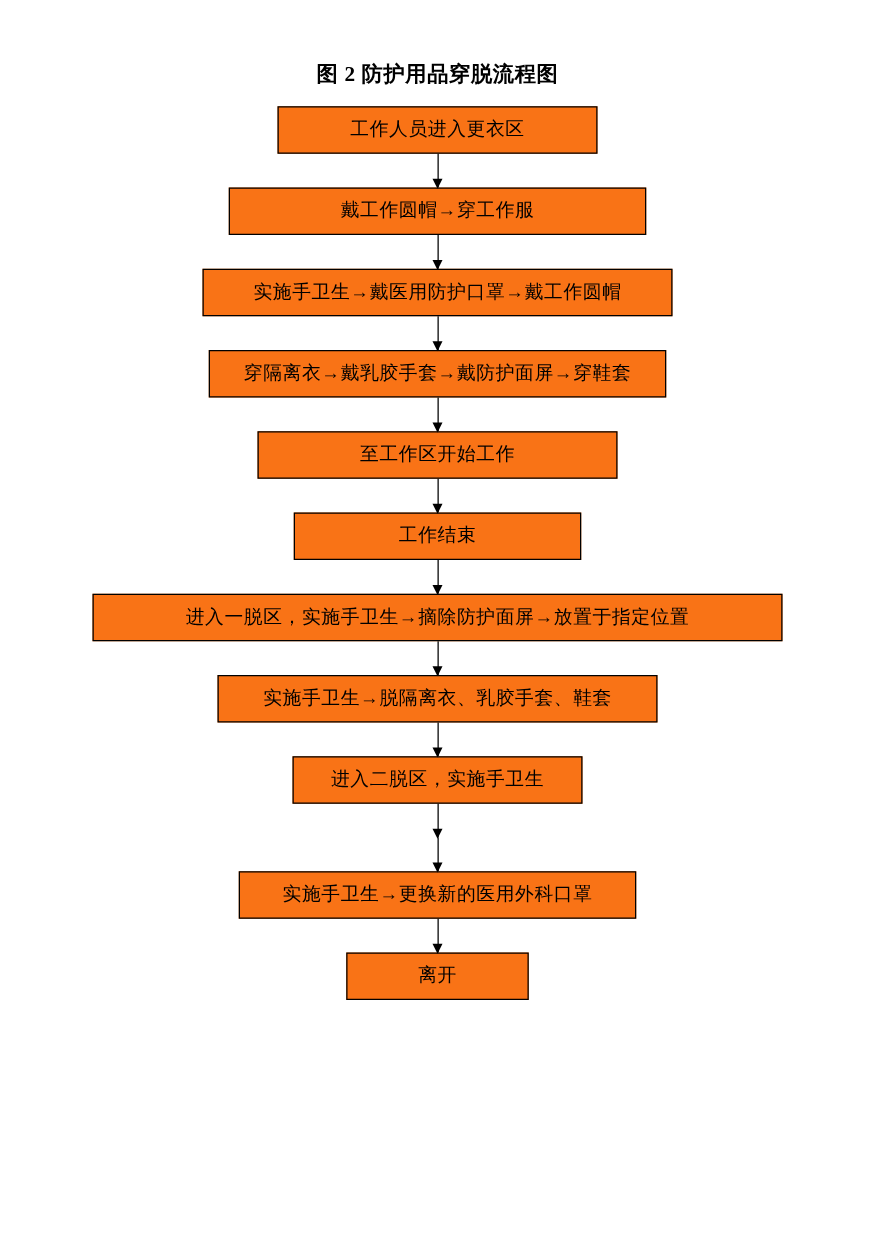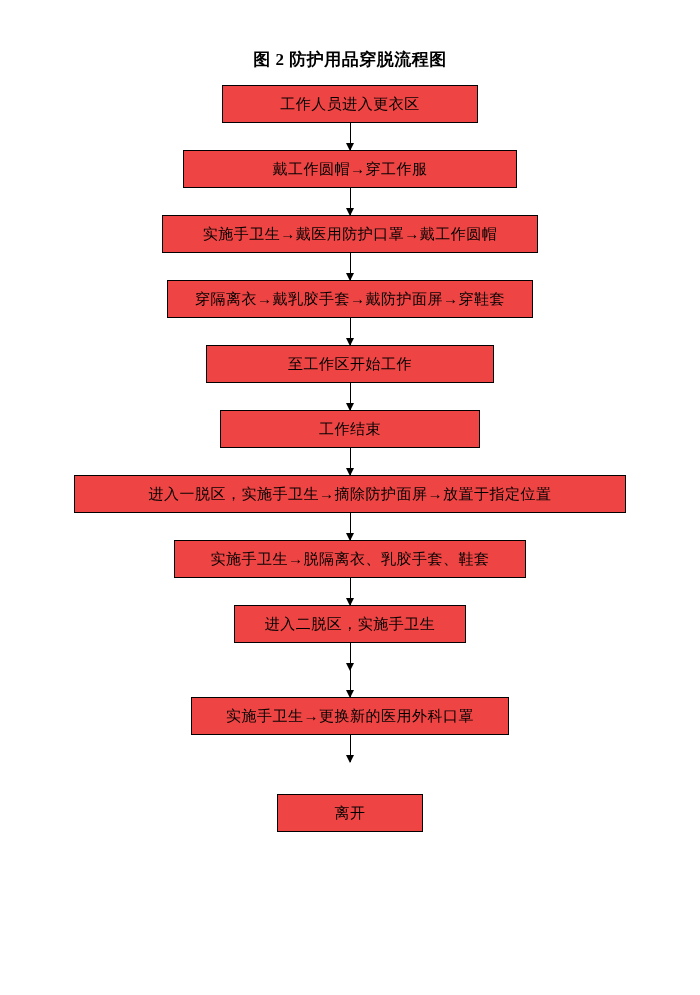--- a/index.html
+++ b/index.html
@@ -25,21 +25,21 @@
     padding-bottom: 0;
   }
   #flow-body {
     display: flex;
     flex-direction: column;
     align-items: center;
     margin-top: 14px;
   }
   .node {
     box-sizing: border-box;
-    background: #ef4444;
+    background: #f97316;
     border: 1px solid #000000;
     text-align: left;
     font-size: 15px;
     line-height: 1.2;
     display: flex;
     align-items: center;
     justify-content: center;
     height: 38px;
     white-space: nowrap;
     letter-spacing: 0.5px;
@@ -77,32 +77,32 @@
 
   <div class="node" style="width:376px;">实施手卫生→戴医用防护口罩→戴工作圆帽</div>
   <div class="arrow"></div>
 
   <div class="node" style="width:366px;">穿隔离衣→戴乳胶手套→戴防护面屏→穿鞋套</div>
   <div class="arrow"></div>
 
   <div class="node" style="width:288px;">至工作区开始工作</div>
   <div class="arrow"></div>
 
-  <div class="node" style="width:260px;">工作结束</div>
+  <div class="node" style="width:230px;">工作结束</div>
   <div class="arrow"></div>
 
   <div class="node" style="width:552px;">进入一脱区，实施手卫生→摘除防护面屏→放置于指定位置</div>
   <div class="arrow"></div>
 
   <div class="node" style="width:352px;">实施手卫生→脱隔离衣、乳胶手套、鞋套</div>
   <div class="arrow"></div>
 
   <div class="node" style="width:232px;">进入二脱区，实施手卫生</div>
   <div class="arrow"></div>
 
   <div class="arrow"></div>
 
   <div class="node" style="width:318px;">实施手卫生→更换新的医用外科口罩</div>
   <div class="arrow"></div>
 
-  <div class="node" style="width:146px;margin-top:32px;">离开</div>
+  <div class="node" style="width:146px;">离开</div>
 
 </div>
 
 </body></html>

